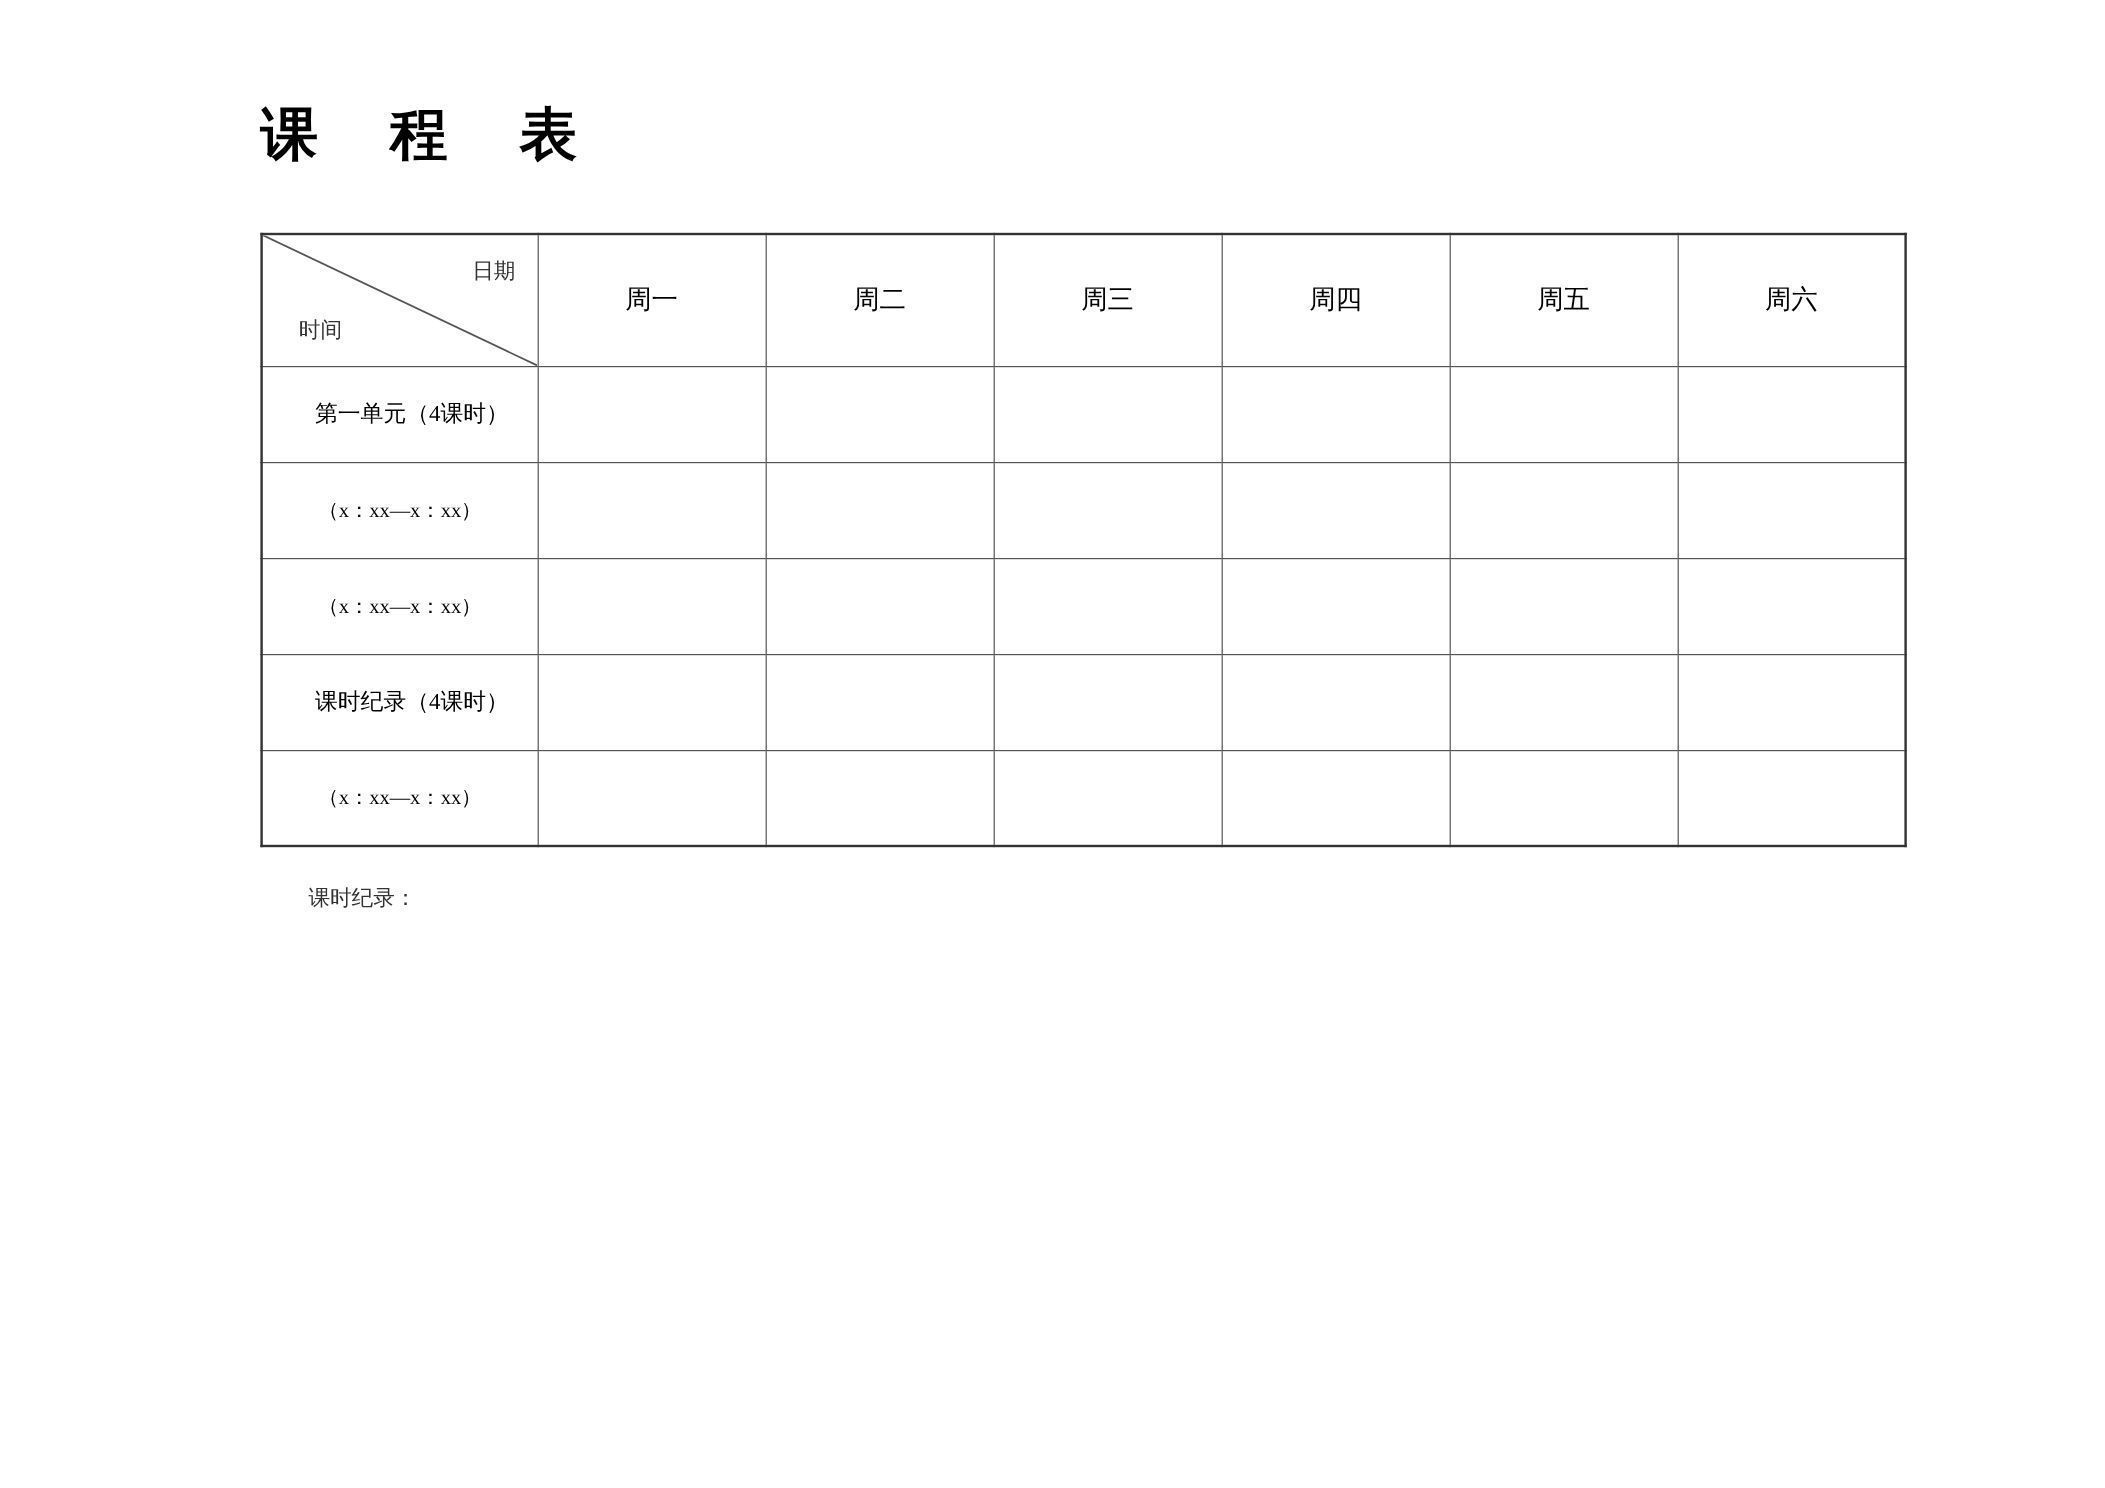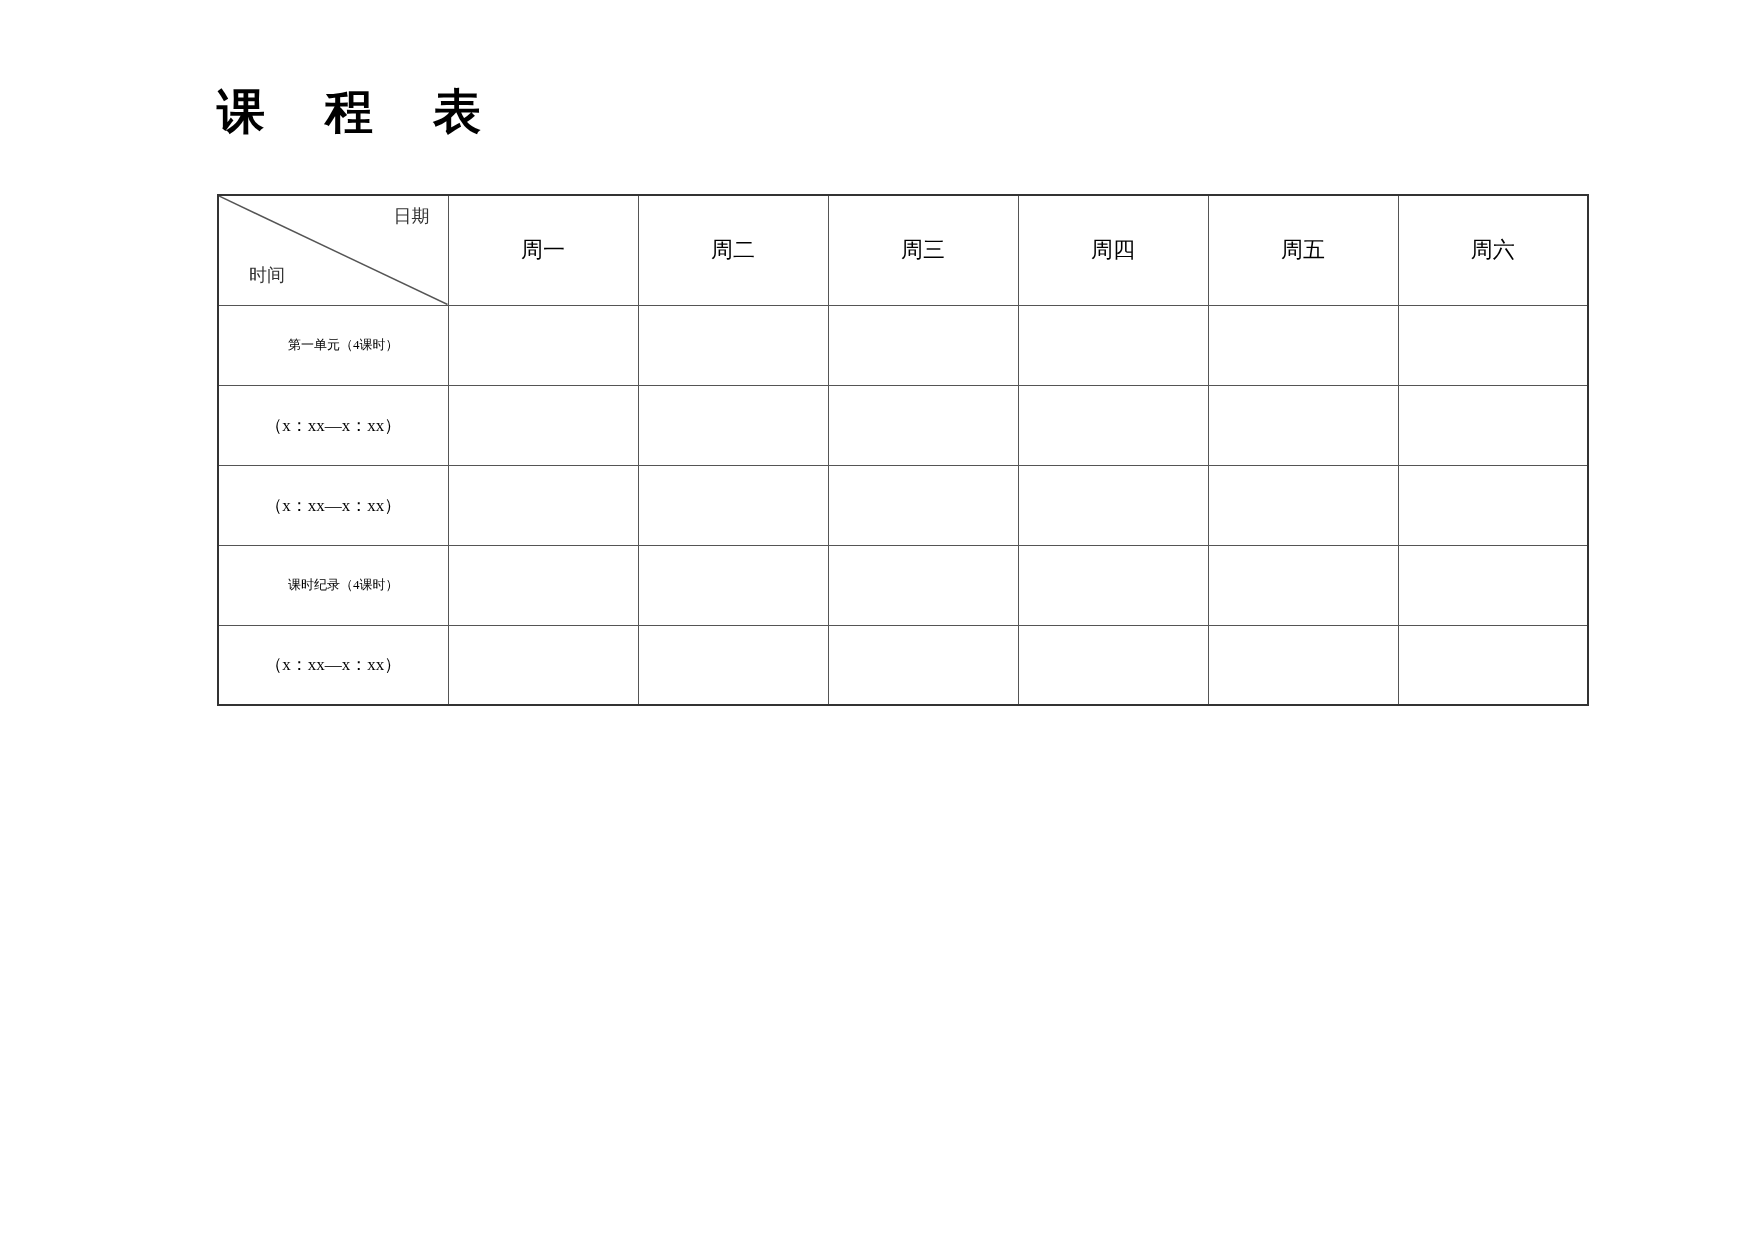--- a/index.html
+++ b/index.html
@@ -77,33 +77,33 @@
     .corner-text-time {
       position: absolute;
       bottom: 18px;
       left: 30px;
       font-size: 18px;
       color: #333;
     }
 
     .corner-text-date {
       position: absolute;
-      top: 8px;
+      top: 18px;
       right: 18px;
       font-size: 18px;
       color: #333;
     }
 
     .day-header {
       font-size: 22px;
       font-weight: normal;
     }
 
     .unit-row td:first-child {
-      font-size: 13px;
+      font-size: 19px;
       padding-left: 20px;
     }
 
     .time-row td:first-child {
       font-size: 17px;
       font-family: Liberation Serif, serif;
     }
 
     .footer-note {
       margin-top: 30px;
@@ -192,13 +192,14 @@
           <td></td>
           <td></td>
           <td></td>
           <td></td>
           <td></td>
           <td></td>
         </tr>
       </tbody>
   </table>
 
+  <p class="footer-note">课时纪录：</p>
 </div>
 
 </body></html>

